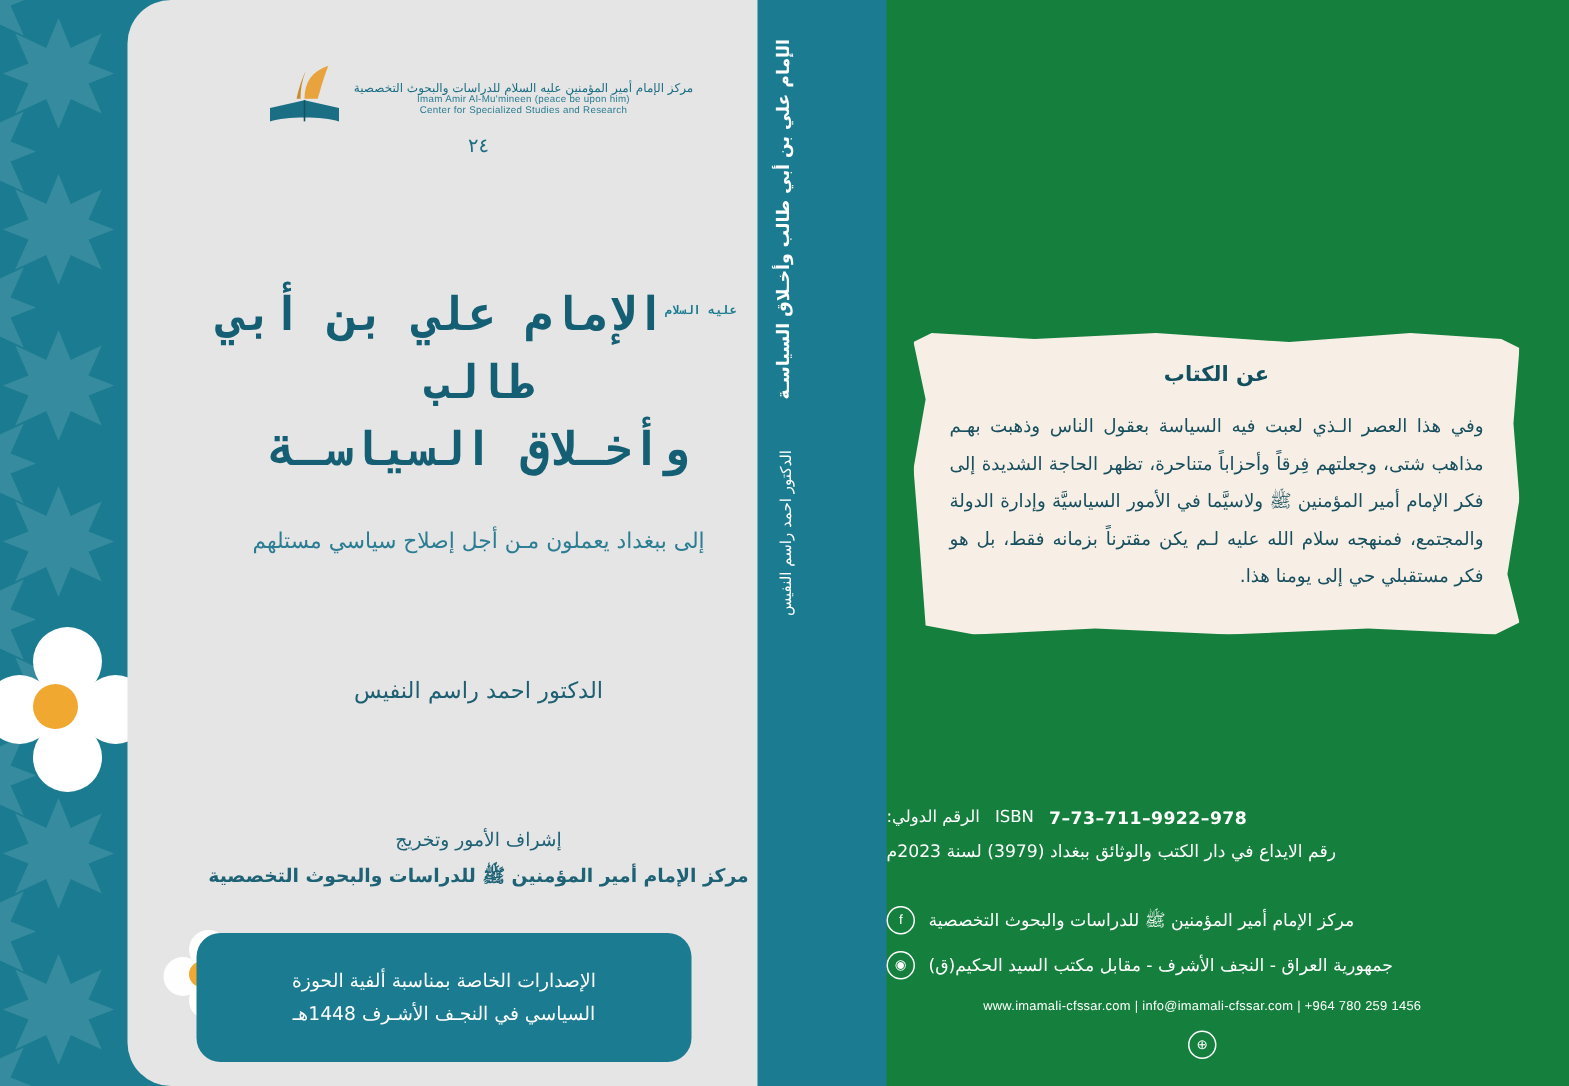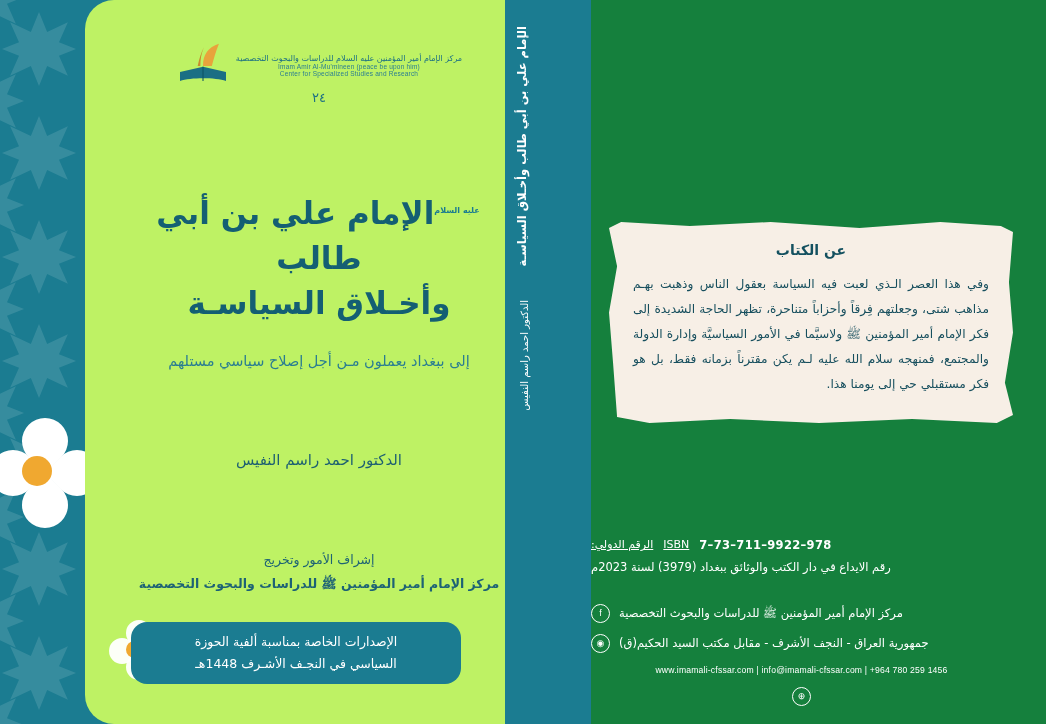--- a/index.html
+++ b/index.html
@@ -55,21 +55,21 @@
     width: 30px; height: 30px;
     background: #f0a830;
     border-radius: 50%;
   }
 
   
   .front-cover {
     position: absolute;
     left: 85px; top: 0;
     width: 468px; height: 724px;
-    background: #bef264;
+    background: #e5e5e5;
     direction: rtl;
     text-align: center;
     border-radius: 29px;
   }
   .front-cover::before {
     content: "";
     position: absolute;
     right: 0; top: 0;
     width: 5px; height: 100%;
     background: rgba(0,0,0,0.05);
@@ -111,20 +111,21 @@
   .title-block {
     margin-top: 86px;
     padding: 0 26px;
   }
   .main-title {
     font-size: 31px;
     line-height: 1.45;
     color: #145f73;
     font-weight: bold;
     position: relative;
+    font-family: Liberation Mono, monospace;
   }
   .title-line2 {
     letter-spacing: 2px;
   }
   .honorific {
     font-size: 8px;
     color: #1b7c91;
     display: inline-block;
     vertical-align: super;
     margin-inline-start: 2px;
@@ -153,21 +154,21 @@
   }
   .credits .credit-line2 { font-weight: bold; }
 
   .edition-banner {
     position: absolute;
     left: 46px; top: 622px;
     width: 330px;
     background: #1b7c91;
     color: #ffffff;
     border-radius: 16px 16px 16px 16px;
-    padding: 9px 14px;
+    padding: 21px 14px;
     font-size: 12.5px;
     line-height: 1.75;
     text-align: center;
     box-sizing: border-box;
   }
   .banner-flower {
     position: absolute;
     left: 18px; top: 618px;
     width: 62px; height: 62px;
   }
@@ -250,21 +251,21 @@
     line-height: 1.95;
     direction: rtl;
   }
   .isbn-line {
     display: flex;
     flex-direction: row;
     justify-content: flex-end;
     gap: 10px;
     align-items: center;
   }
-  .isbn-label { font-size: 11px; text-decoration: underline; }
+  .isbn-label { font-size: 11px; }
   .isbn-value { font-weight: bold; letter-spacing: 0.3px; }
 
   .contact-block {
     position: absolute;
     left: 0; right: 34px;
     top: 604px;
     color: #ffffff;
     font-size: 11.5px;
     line-height: 1.6;
   }

